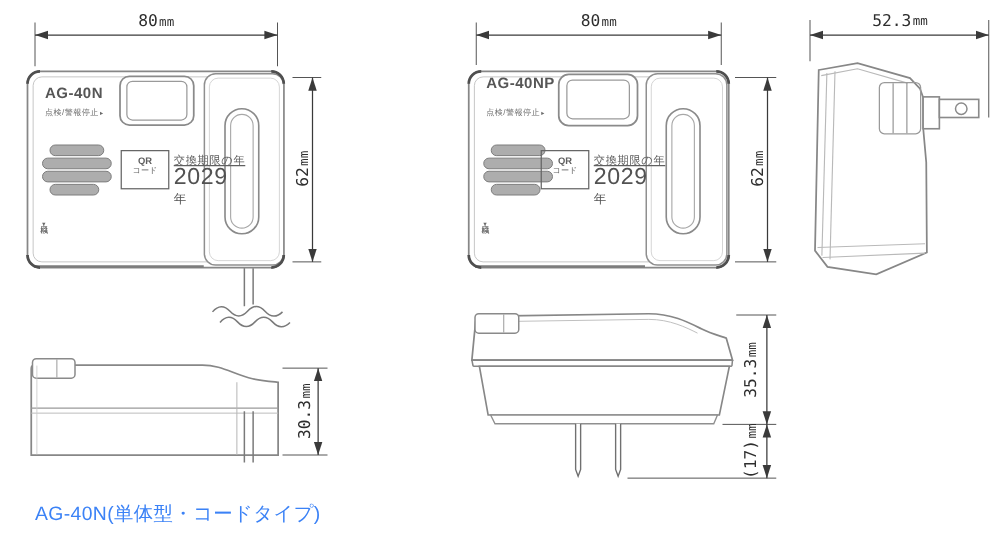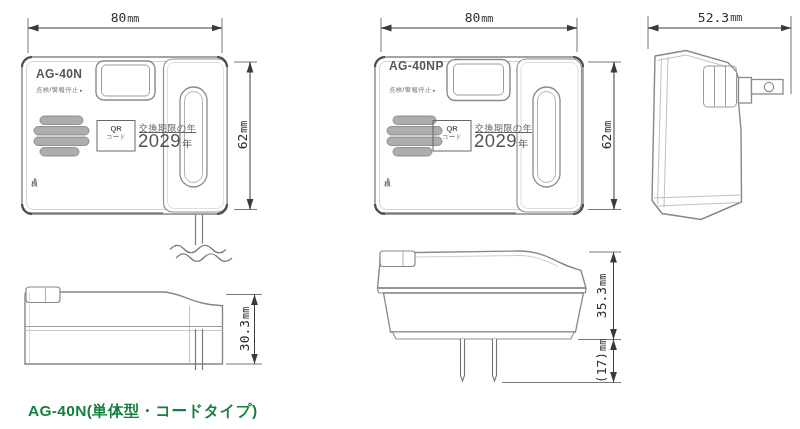--- a/index.html
+++ b/index.html
@@ -18,27 +18,27 @@
   .dimv{width:80px;height:14px;}
   .dimv-s{width:60px;height:14px;}
   
   .model{font-size:12px;font-weight:bold;color:#565656;letter-spacing:.4px;}
   .stop{font-size:6.5px;color:#6b6b6b;letter-spacing:.3px;}
   .stop .sm{font-size:5px;margin-left:1px;}
   .qr{width:38px;text-align:center;color:#5f5f5f;line-height:1.25;}
   .qr .l1{font-size:7.5px;display:block;font-weight:bold;}
   .qr .l2{font-size:6.5px;display:block;}
   .expt{font-size:9px;color:#606060;letter-spacing:.5px;text-decoration:underline;}
-  .expy{display:flex;align-items:baseline;color:#525252;}
+  .expy{display:flex;align-items:baseline;color:#525252;flex-direction:column;}
   .expy .yr{font-size:18.5px;letter-spacing:.5px;}
   .expy .sfx{font-size:10px;margin-left:1px;}
   .vtext{writing-mode:vertical-rl;text-orientation:upright;
          font-size:6.5px;color:#6b6b6b;letter-spacing:1px;line-height:1;}
   .vtext .pm{font-size:4.5px;}
-  .caption{font-size:15.5px;font-weight:700;color:#15803d;letter-spacing:.3px;}
+  .caption{font-size:15.5px;font-weight:400;color:#3b82f6;letter-spacing:.3px;}
 </style>
 </head>
 <body>
 
 <div class="stage">
 
 <svg width="800" height="429" viewBox="0 0 800 429">
   <defs>
     <marker id="arr" viewBox="0 0 11 8" markerWidth="11" markerHeight="8" refX="10.5" refY="4" orient="auto-start-reverse" markerUnits="userSpaceOnUse">
       <path d="M10.5,4 L0,0.6 L0,7.4 Z" fill="#3a3a3a"></path>

